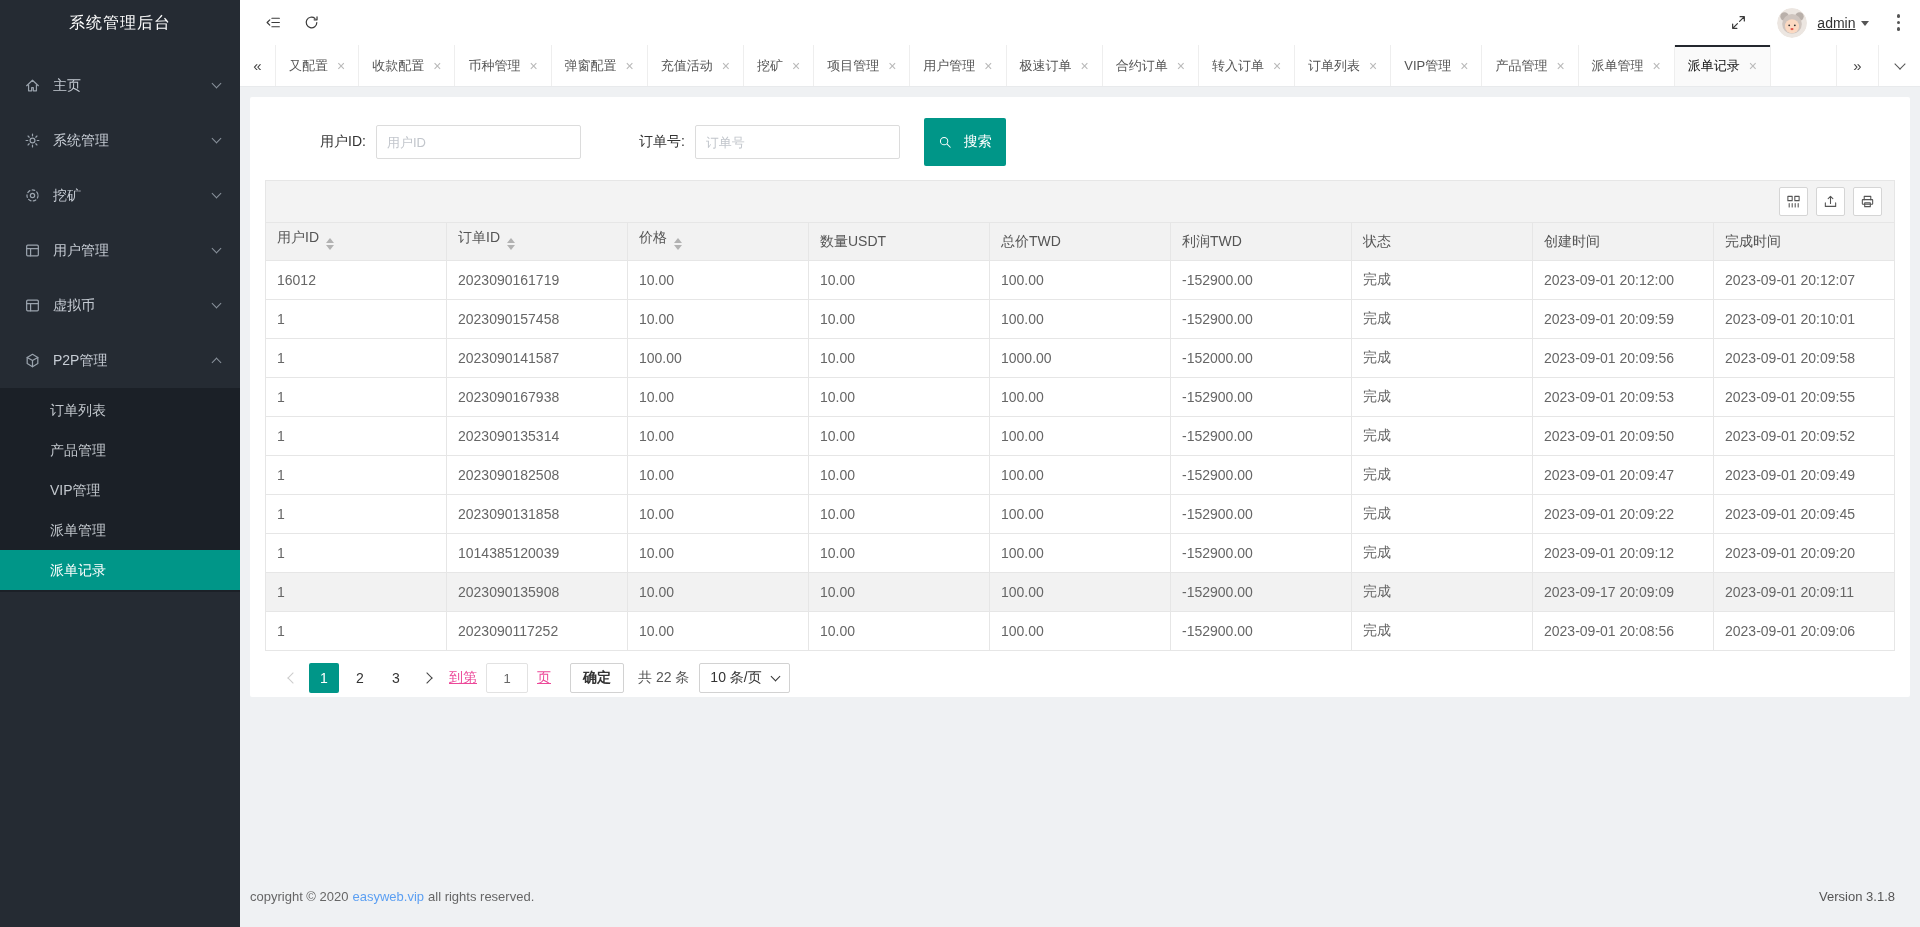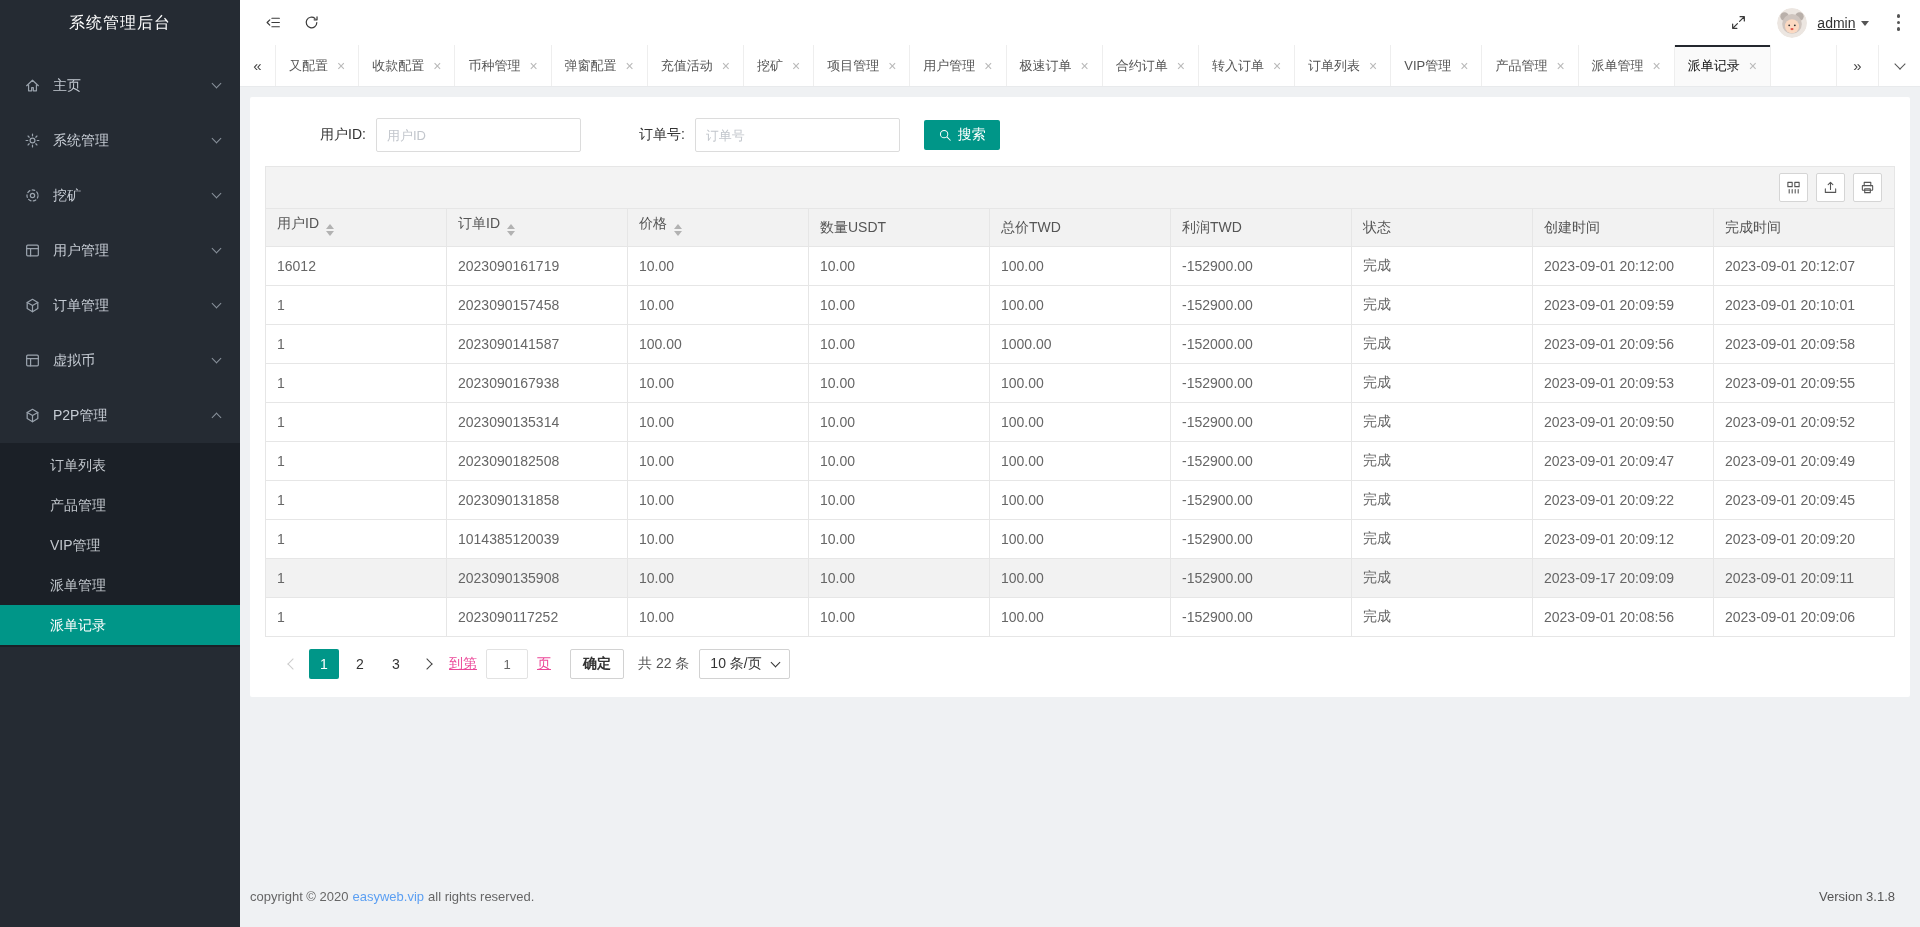--- a/index.html
+++ b/index.html
@@ -50,21 +50,21 @@
 
   
   .main { position:absolute; left:240px; top:87px; right:0; bottom:0; overflow:hidden; }
   .card { margin:10px; background:#fff; height:600px; border-radius:2px; }
 
   .search-row { display:flex; align-items:center; padding:21px 15px 14px 70px; }
   .f-label { font-size:14px; color:#333; margin-right:10px; }
   .f-label.second { margin-left:58px; }
   .f-input { width:205px; height:34px; border:1px solid #dcdcdc; border-radius:2px; padding:0 10px; font-size:13px; color:#333; outline:none; background:#fff; }
   .f-input::placeholder { color:#c2c6cc; }
-  .search-btn { margin-left:24px; height:30px; padding:0 14px; background:#009688; color:#fff; border:none; border-radius:2px; font-size:14px; display:flex; align-items:center; gap:6px; cursor:pointer; }
+  .search-btn { margin-left:24px; height:48px; padding:0 14px; background:#009688; color:#fff; border:none; border-radius:2px; font-size:14px; display:flex; align-items:center; gap:12px; cursor:pointer; }
   .search-btn svg { width:14px; height:14px; }
 
   .grid { margin:0 15px; }
   .toolbar { height:42px; background:#f3f3f3; border:1px solid #e6e6e6; border-bottom:none; display:flex; align-items:center; justify-content:flex-end; gap:8px; padding:0 12px; }
   .tool-btn { width:29px; height:29px; background:#fff; border:1px solid #d5d5d5; border-radius:2px; display:flex; align-items:center; justify-content:center; color:#555; cursor:pointer; }
   .tool-btn svg { width:15px; height:15px; }
 
   table.data { width:100%; border-collapse:collapse; table-layout:fixed; font-size:14px; }
   table.data th { background:#f2f2f2; font-weight:400; color:#555; text-align:left; height:38px; padding:0 11px; border:1px solid #e6e6e6; white-space:nowrap; overflow:hidden; }
   table.data td { color:#666; height:39px; padding:0 11px; border:1px solid #e6e6e6; background:#fff; white-space:nowrap; overflow:hidden; }
@@ -130,30 +130,20 @@
     <span class="chev"></span>
   </div>
       <div class="nav-item">
     <span class="nav-icon">
           <svg viewBox="0 0 16 16" fill="none" stroke="currentColor" stroke-width="1.15" stroke-linecap="round" stroke-linejoin="round" style="width: 100%; height: 100%;">
             <rect x="2.5" y="3" width="11" height="10" rx="1"></rect>
             <path d="M2.5 6.2h11M6.2 6.2V13"></path>
           </svg>
         </span>
     <span class="nav-label">用户管理</span>
-    <span class="chev"></span>
-  </div>
-      <div class="nav-item">
-    <span class="nav-icon">
-          <svg viewBox="0 0 16 16" fill="none" stroke="currentColor" stroke-width="1.15" stroke-linecap="round" stroke-linejoin="round" style="width: 100%; height: 100%;">
-            <path d="M8 2.2l5 2.9v5.8l-5 2.9-5-2.9V5.1z"></path>
-            <path d="M8 8l5-2.9M8 8 3 5.1M8 8v5.8"></path>
-          </svg>
-        </span>
-    <span class="nav-label">订单管理</span>
     <span class="chev"></span>
   </div>
       <div class="nav-item">
     <span class="nav-icon">
           <svg viewBox="0 0 16 16" fill="none" stroke="currentColor" stroke-width="1.15" stroke-linecap="round" stroke-linejoin="round" style="width: 100%; height: 100%;">
             <rect x="2.5" y="3" width="11" height="10" rx="1"></rect>
             <path d="M2.5 6.2h11M6.2 6.2V13"></path>
           </svg>
         </span>
     <span class="nav-label">虚拟币</span>

